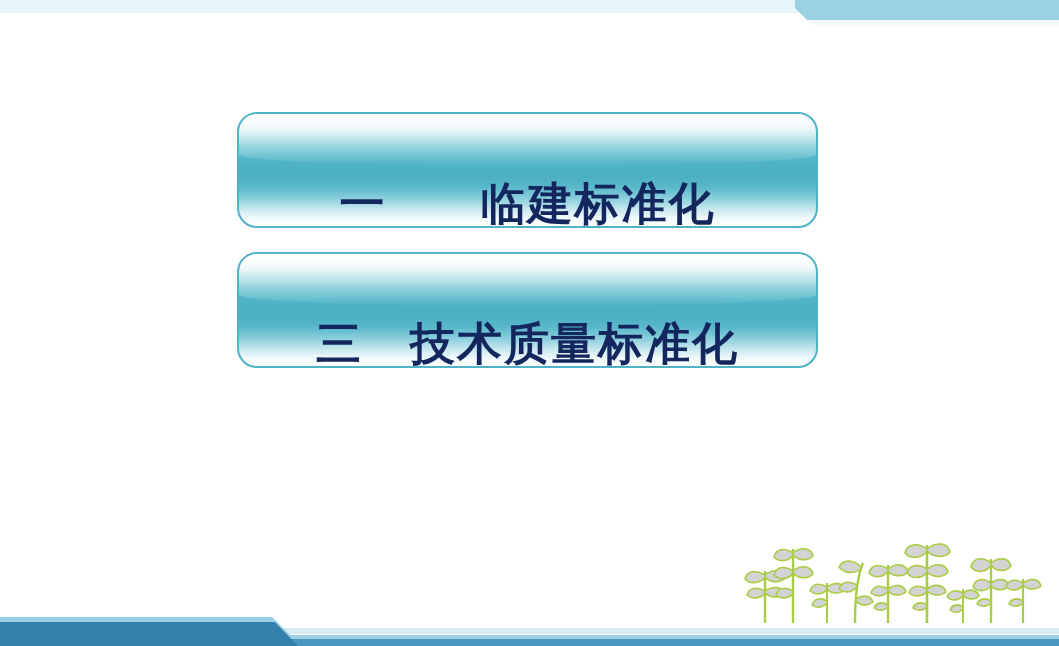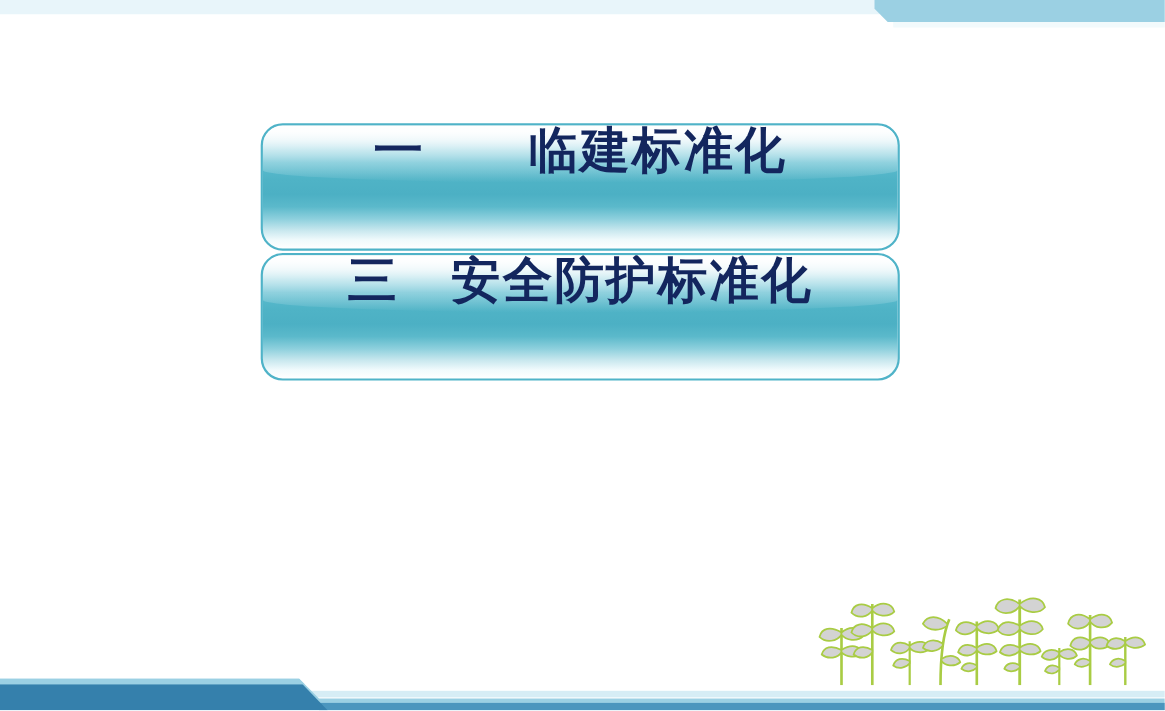--- a/index.html
+++ b/index.html
@@ -63,42 +63,42 @@
     position: absolute;
     left: 237px;
     top: 112px;
     width: 581px;
   }
 
   .menu-button {
     position: relative;
     width: 581px;
     height: 116px;
-    margin-bottom: 2px;
+    margin-bottom: 24px;
     border-radius: 20px;
     border: 2px solid #4FB3C8;
     box-sizing: border-box;
     background:
       linear-gradient(to bottom,
         #ffffff 0%,
         #f2fafc 5%,
         #cdeaf1 12%,
         #8fd2e0 20%,
         #5cbccf 30%,
         #4fb3c6 44%,
         #4cb0c4 56%,
         #5bb9cb 66%,
         #8ed0dd 76%,
         #c7e7ee 85%,
         #f0fafc 93%,
         #ffffff 100%);
     overflow: hidden;
     cursor: pointer;
     display: flex;
-    align-items: flex-start;
+    align-items: flex-end;
     justify-content: center;
   }
   .menu-button::after {
     content: "";
     position: absolute;
     left: 0; right: 0; top: 0;
     height: 46%;
     border-radius: 18px 18px 50% 50% / 18px 18px 22% 22%;
     background: linear-gradient(to bottom, rgba(255,255,255,0.92), rgba(255,255,255,0.0));
     pointer-events: none;
@@ -134,21 +134,21 @@
   </div>
 
   <div class="menu-stack">
 
     <div class="menu-button">
       <span class="menu-button-label">一　　临建标准化</span>
     </div>
 
 
     <div class="menu-button">
-      <span class="menu-button-label">三　安全防护标准化</span>
+      <span class="menu-button-label">三　技术质量标准化</span>
     </div>
 
   </div>
 
   <div class="plants">
     <svg width="300" height="88" viewBox="0 0 300 88" xmlns="http://www.w3.org/2000/svg">
       <g stroke="#A9CC44" stroke-width="1.6" fill="#D3D3D3" stroke-linejoin="round">
 
         <g>
           <line x1="22" y1="88" x2="22" y2="36" stroke="#A9CC44" stroke-width="2.4"></line>

